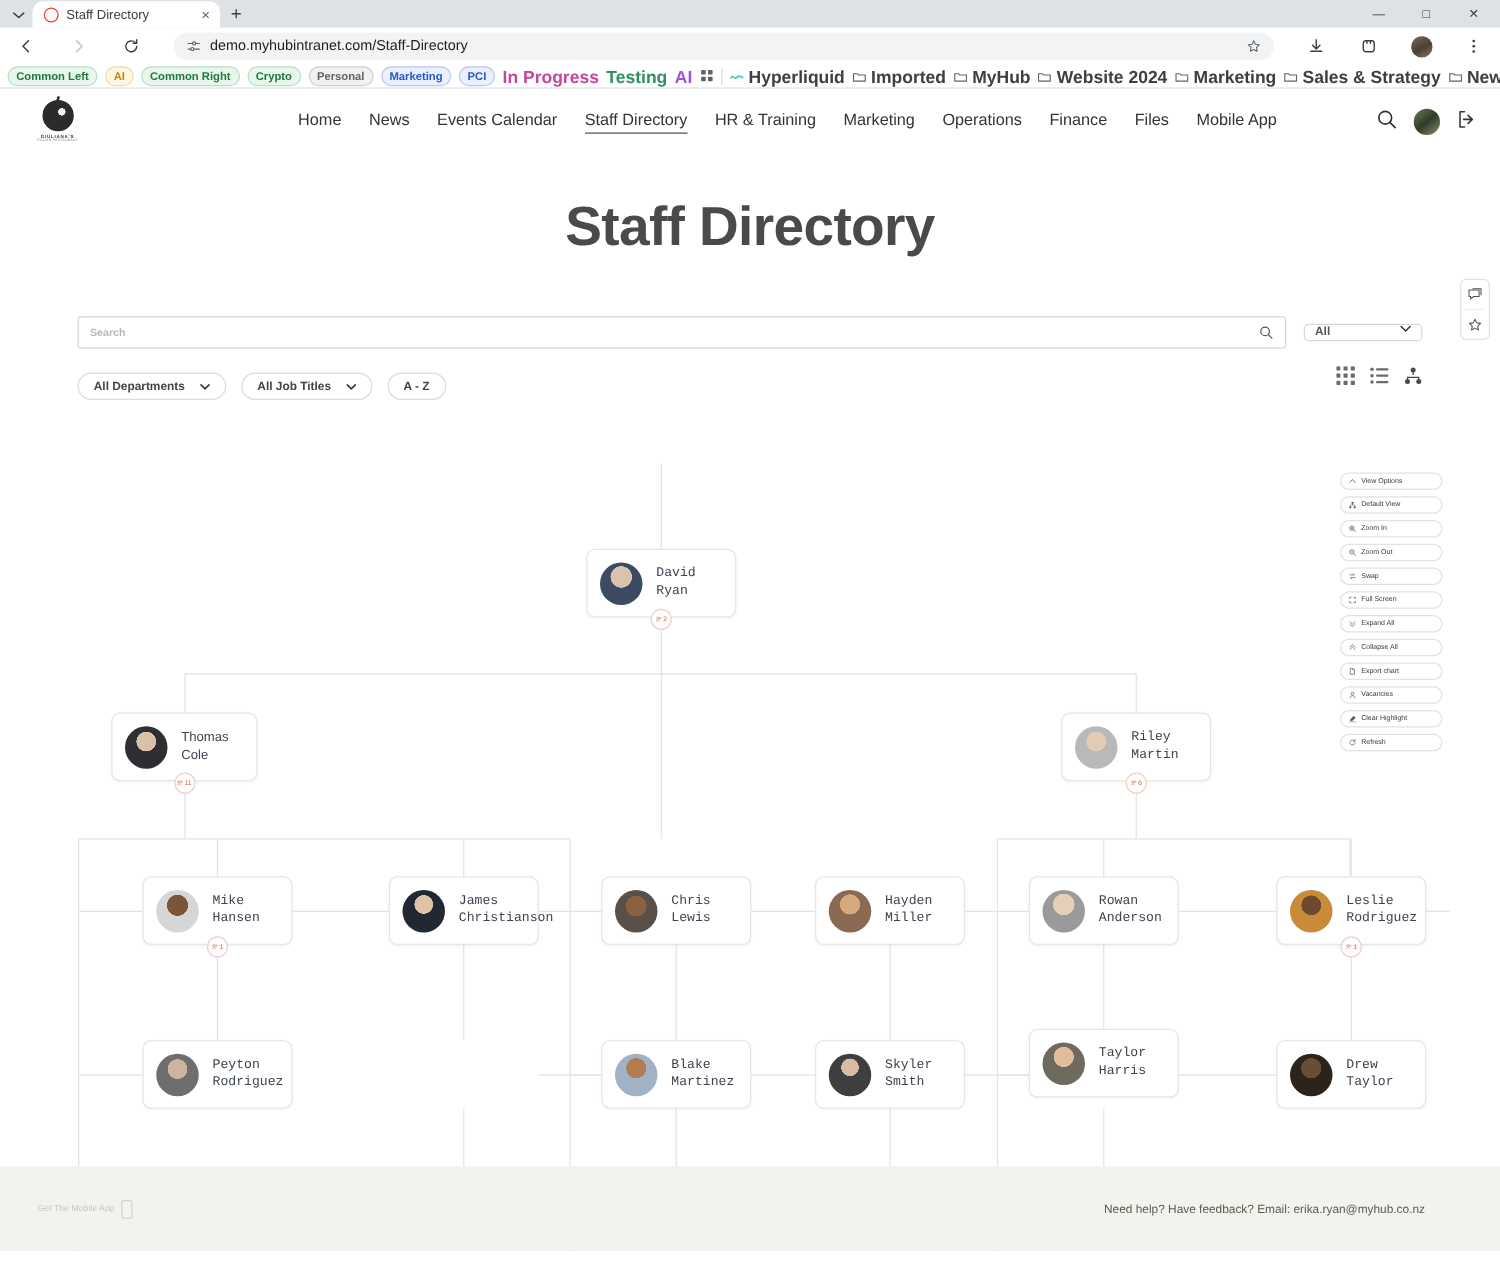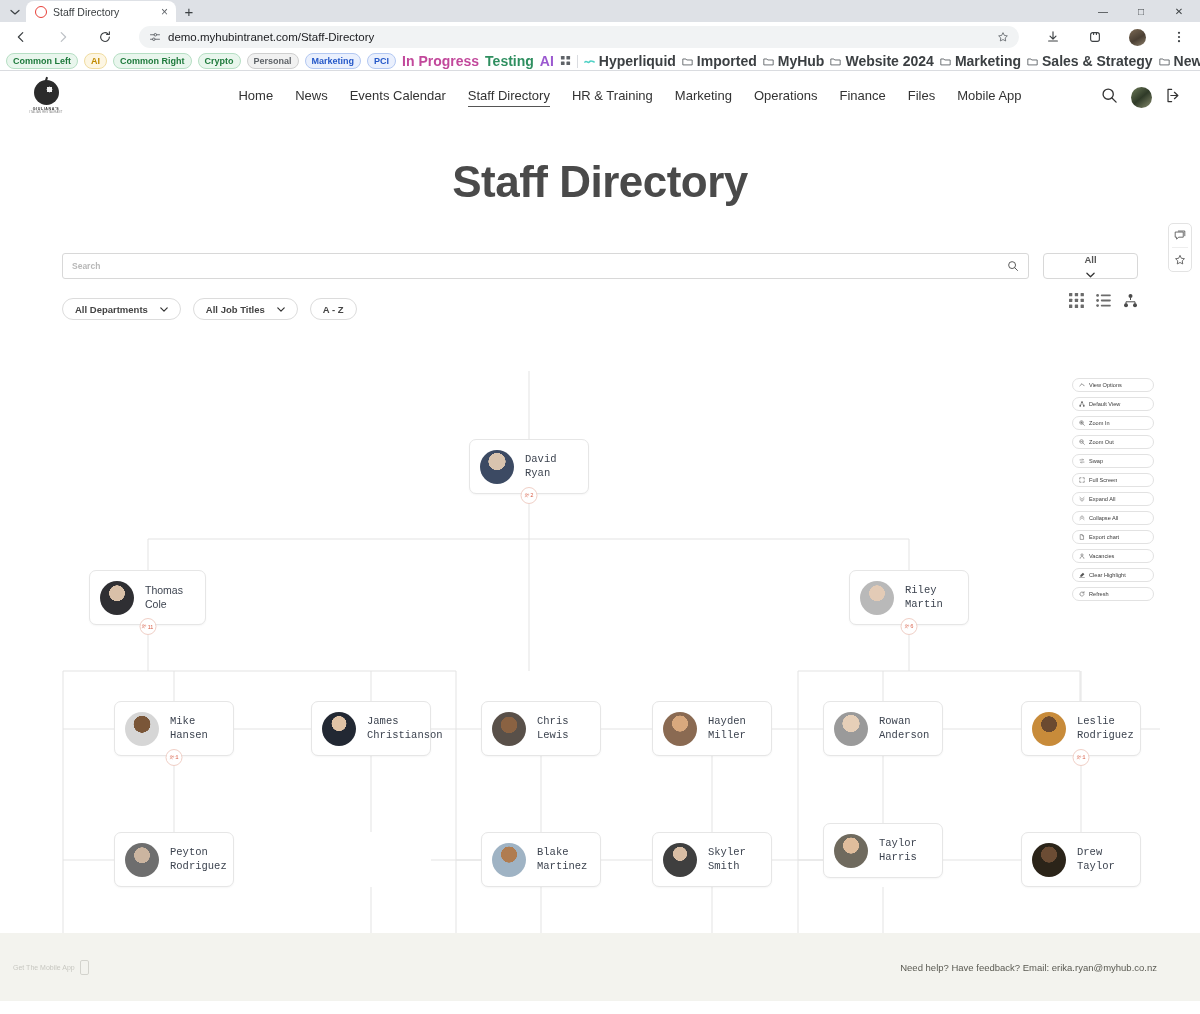--- a/index.html
+++ b/index.html
@@ -107,23 +107,23 @@
 
   
   .filters { margin-top: 46px; padding: 0 62px; position: relative; font-weight: bold; }
   .searchrow { display: flex; gap: 14px; align-items: center; }
   .searchbox {
     flex: 1; height: 26px; border: 1px solid #d8d8d8; border-radius: 3px;
     display: flex; align-items: center; padding: 0 9px; background: #fff;
   }
   .searchbox .ph { font-size: 8.5px; color: #b8b8b8; flex: 1; }
   .allselect {
-    width: 95px; height: 26px; border: 1px solid #d8d8d8; border-radius: 4px;
-    display: flex; align-items: center; justify-content: space-between; padding: 0 8px;
-    font-size: 9.5px; color: #555; flex-direction: column;
+    width: 95px; height: 14px; border: 1px solid #d8d8d8; border-radius: 4px;
+    display: flex; justify-content: space-between; padding: 0 8px;
+    font-size: 9.5px; color: #555;
   }
   .pills { display: flex; gap: 12px; margin-top: 19px; }
   .pill {
     height: 22px; border: 1px solid #dcdcdc; border-radius: 12px;
     display: flex; align-items: center; gap: 12px; padding: 0 12px;
     font-size: 9.5px; color: #444; background: #fff;
   }
 
   .viewmodes {
     position: absolute; right: 62px; top: 40px; display: flex; gap: 12px; align-items: center;
@@ -171,21 +171,21 @@
     position: absolute; left: 50%; transform: translateX(-50%);
     bottom: -11px; width: 17px; height: 17px; border-radius: 50%;
     background: #fff; border: 1px solid #f0cfc6; color: #d9614a;
     display: flex; align-items: center; justify-content: center;
     font-size: 5.5px; gap: 1px;
   }
 
   
   .footer {
     position: absolute; left: 0; bottom: 0; width: 1200px; height: 68px;
-    background: #f3f3ee; display: flex; align-items: center; padding: 0 13px; text-align: center;
+    background: #f3f3ee; display: flex; align-items: center; padding: 0 30px; text-align: center;
   }
   .mobileapp { display: flex; align-items: center; gap: 5px; opacity: .5; }
   .ma-txt { font-size: 7px; color: #9a9a92; }
   .ma-phone { width: 9px; height: 15px; border: 1px solid #b5b5ad; border-radius: 2px; }
   .foot-right { margin-left: auto; font-size: 9.5px; color: #5a5a52; padding-right: 30px;}
 </style>
 </head>
 <body>
 
 <div class="chrome">

